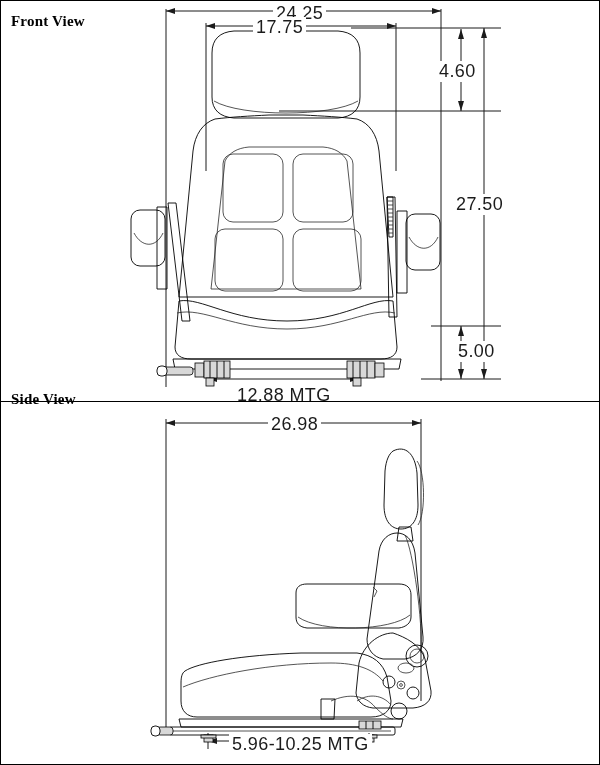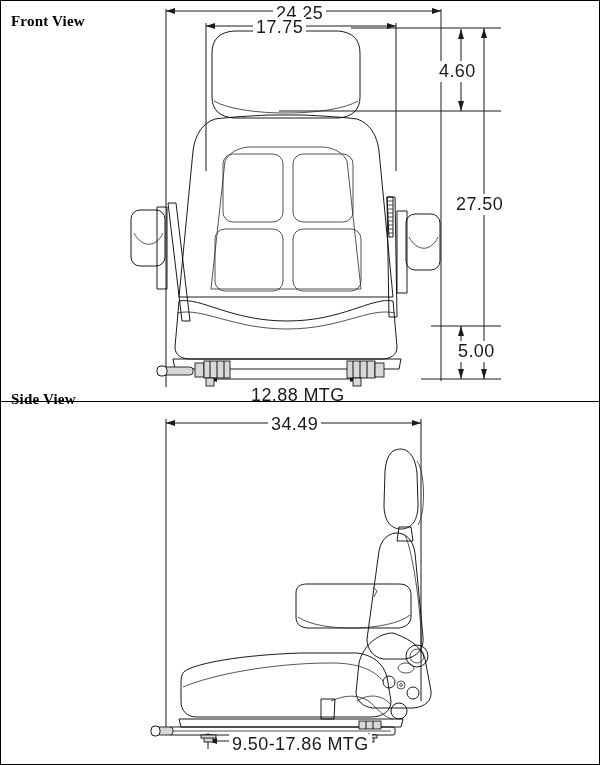--- a/index.html
+++ b/index.html
@@ -196,21 +196,21 @@
       <rect class="hw-f" x="374" y="362" width="9" height="14"></rect>
     </g>
 
   </svg>
 
   <div class="dim-text" style="left:272px; top:2px;">24.25</div>
   <div class="dim-text" style="left:252px; top:16px;">17.75</div>
   <div class="dim-text" style="left:435px; top:60px;">4.60</div>
   <div class="dim-text" style="left:452px; top:193px;text-align:right;">27.50</div>
   <div class="dim-text" style="left:435px; top:340px;margin-left:19px;">5.00</div>
-  <div class="dim-text" style="left:247px; top:384px;text-align:center;">12.88  MTG</div>
+  <div class="dim-text" style="left:233px; top:384px;text-align:center;">12.88  MTG</div>
 
   <div class="divider" style="top:400px;"></div>
 
   <div class="view-label" style="left:10px; top:390px;">Side View</div>
 
   <svg class="art" width="600" height="365" viewBox="0 0 600 365" style="top:400px;">
 
     <g class="dimline">
       <line x1="165" y1="18" x2="165" y2="330"></line>
       <line x1="420" y1="18" x2="420" y2="300"></line>
@@ -308,16 +308,16 @@
       <rect class="hw-f" x="200" y="334" width="15" height="3"></rect>
       <rect class="hw-f" x="364" y="334" width="9" height="7"></rect>
       <rect class="hw-f" x="361" y="334" width="15" height="3"></rect>
       <rect class="hw-f" x="358" y="320" width="22" height="8"></rect>
       <line class="ln" x1="365" y1="320" x2="365" y2="328"></line>
       <line class="ln" x1="372" y1="320" x2="372" y2="328"></line>
     </g>
 
   </svg>
 
-  <div class="dim-text" style="left:267px; top:413px;">34.49</div>
-  <div class="dim-text" style="left:228px; top:733px;">9.50-17.86  MTG</div>
+  <div class="dim-text" style="left:267px; top:413px;">26.98</div>
+  <div class="dim-text" style="left:228px; top:733px;">5.96-10.25  MTG</div>
 
 </div>
 
 </body></html>

